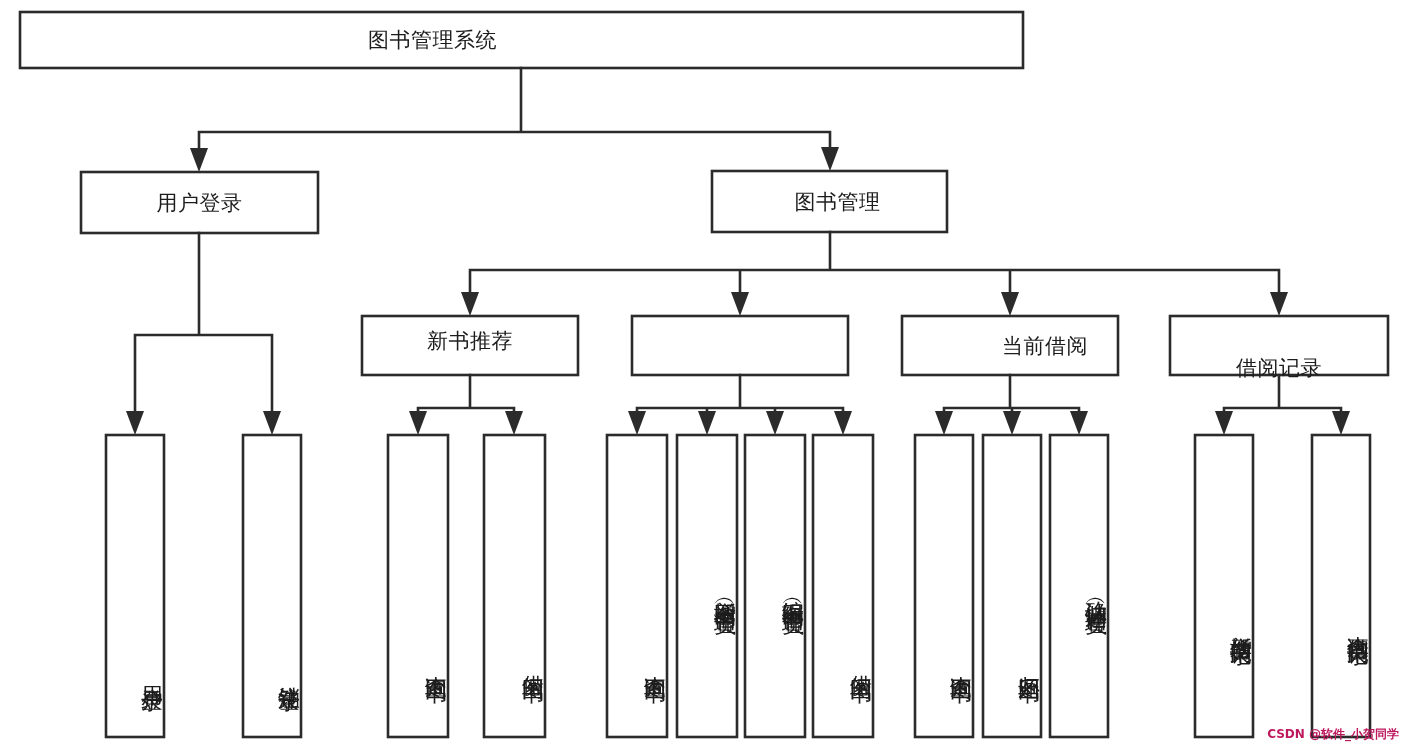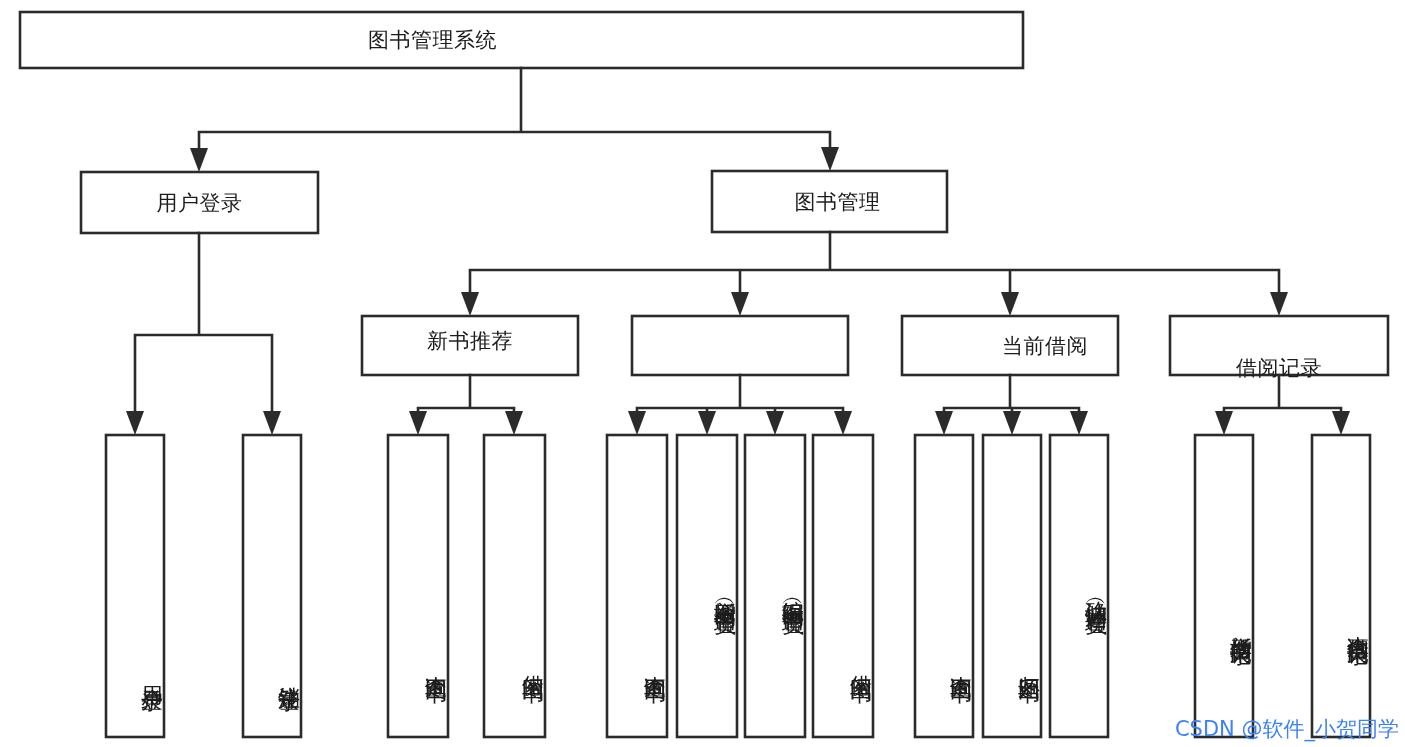--- a/index.html
+++ b/index.html
@@ -65,24 +65,25 @@
     line-height: 1.08;
     color: #1c1c1c;
     letter-spacing: 2px;
     white-space: nowrap;
     pointer-events: none;
   }
   .watermark {
     position: absolute;
     right: 6px;
     bottom: 4px;
-    font-size: 21px;
-    color: #3b82f6;
+    font-size: 12px;
+    color: #be185d;
     white-space: nowrap;
     pointer-events: none;
+    font-weight: bold;
   }
 </style>
 </head>
 <body>
 
 <div id="diagram-root">
 
   <svg class="diagram-canvas" viewBox="0 0 1405 747" xmlns="http://www.w3.org/2000/svg">
 
     <rect class="node-box" x="20" y="12" width="1003" height="56"></rect>

